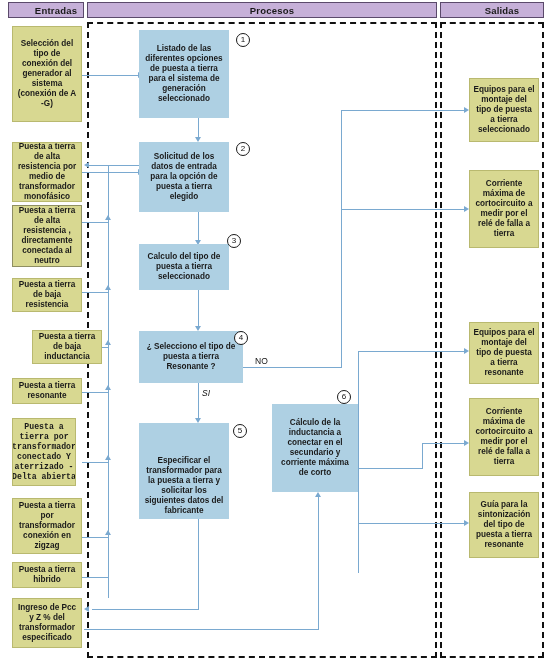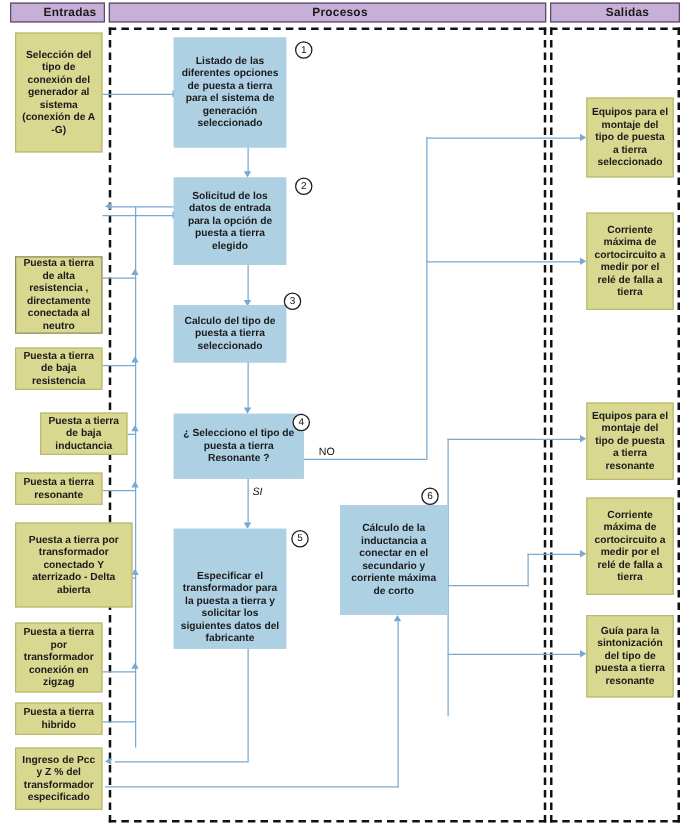--- a/index.html
+++ b/index.html
@@ -215,33 +215,36 @@
   <div class="conn-v" style="left:422px; top:443px; height:26px;"></div>
   <div class="conn-h" style="left:422px; top:443px; width:44px;"></div>
   <div class="arrow right" style="left:464px; top:440px;"></div>
 
   <div class="conn-h" style="left:358px; top:523px; width:108px;"></div>
   <div class="arrow right" style="left:464px; top:520px;"></div>
 
   <div class="node io" style="left:12px; top:26px; width:70px; height:96px;">
     <span>Selección del tipo de conexión del generador al sistema (conexión de A -G)</span>
   </div>
+  <div class="node io" style="left:12px; top:142px; width:70px; height:60px;">
+    <span>Puesta a tierra de alta resistencia por medio de transformador monofásico</span>
+  </div>
   <div class="node io framed" style="left:12px; top:205px; width:70px; height:62px;">
     <span>Puesta a tierra de alta resistencia , directamente conectada al neutro</span>
   </div>
   <div class="node io" style="left:12px; top:278px; width:70px; height:34px;">
     <span>Puesta a tierra de baja resistencia</span>
   </div>
   <div class="node io" style="left:12px; top:330px; width:70px; height:34px;margin-left:20px;">
     <span>Puesta a tierra de baja inductancia</span>
   </div>
   <div class="node io" style="left:12px; top:378px; width:70px; height:26px;">
     <span>Puesta a tierra resonante</span>
   </div>
-  <div class="node io" style="left:12px; top:418px; width:94px; height:68px;">
+  <div class="node io" style="left:12px; top:418px; width:64px; height:68px;font-family:Liberation Mono, monospace;">
     <span>Puesta a tierra por transformador conectado Y aterrizado  - Delta abierta</span>
   </div>
   <div class="node io" style="left:12px; top:498px; width:70px; height:56px;">
     <span>Puesta a tierra por transformador conexión en zigzag</span>
   </div>
   <div class="node io" style="left:12px; top:562px; width:70px; height:26px;">
     <span>Puesta a tierra hibrido</span>
   </div>
   <div class="node io" style="left:12px; top:598px; width:70px; height:50px;">
     <span>Ingreso de Pcc y Z %  del transformador especificado</span>

